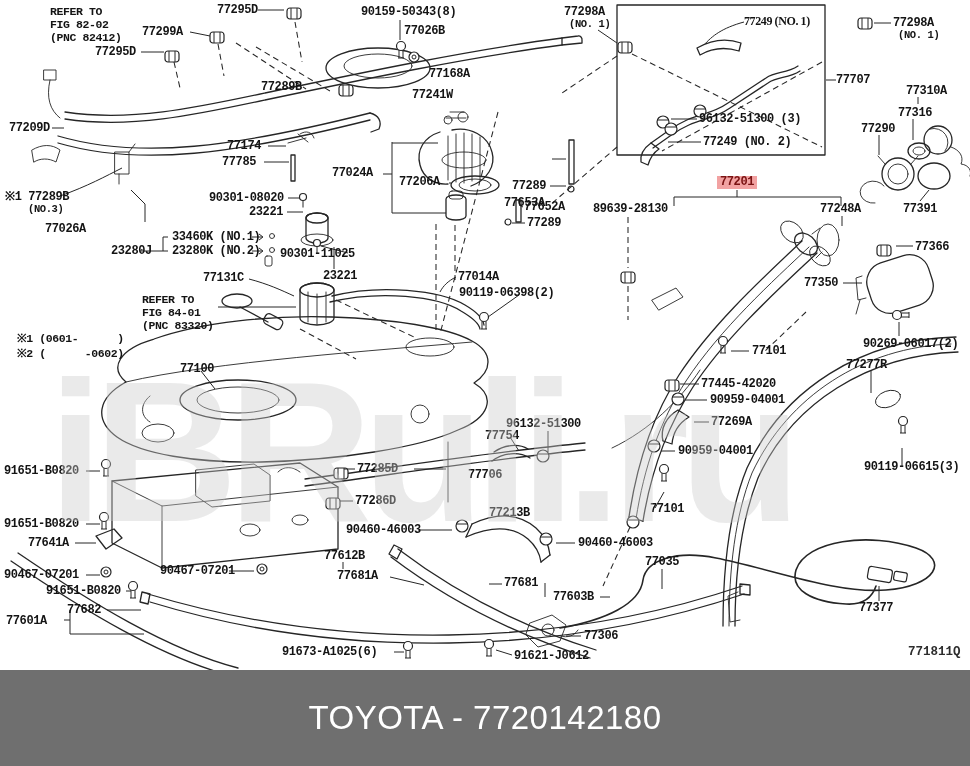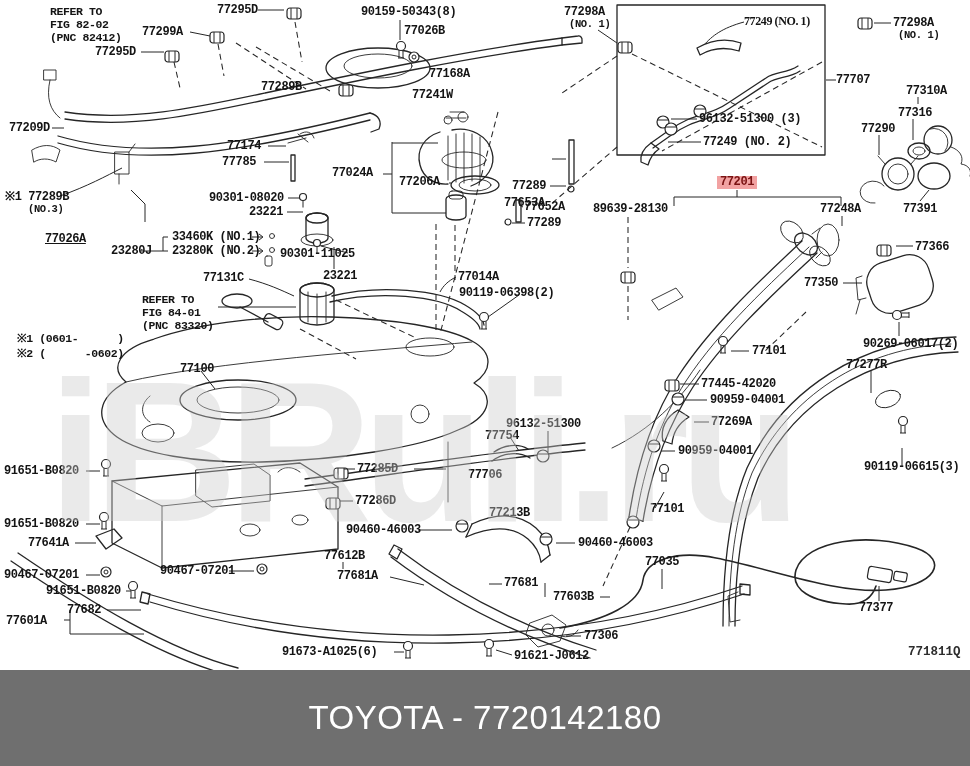--- a/index.html
+++ b/index.html
@@ -329,21 +329,21 @@
       <div class="part-label" style="left: 5px; top: 191px;">※1 77289B</div>
       <div class="part-label sub" style="left: 28px; top: 204px;">(NO.3)</div>
       <div class="part-label" style="left: 209px; top: 192px;">90301-08020</div>
       <div class="part-label" style="left: 249px; top: 206px;">23221</div>
       <div class="part-label" style="left: 524px; top: 201px;">77652A</div>
       <div class="part-label" style="left: 593px; top: 203px;">89639-28130</div>
       <div class="part-label hl" style="left: 717px; top: 176px;">77201</div>
       <div class="part-label" style="left: 820px; top: 203px;">77248A</div>
       <div class="part-label" style="left: 903px; top: 203px;">77391</div>
       <div class="part-label" style="left: 527px; top: 217px;">77289</div>
-      <div class="part-label" style="left: 45px; top: 233px; text-decoration: underline;">77026A</div>
+      <div class="part-label" style="left: 45px; top: 223px;">77026A</div>
       <div class="part-label" style="left: 172px; top: 231px;">33460K (NO.1)</div>
       <div class="part-label" style="left: 111px; top: 245px;">23280J</div>
       <div class="part-label" style="left: 172px; top: 245px;">23280K (NO.2)</div>
       <div class="part-label" style="left: 280px; top: 248px;">90301-11025</div>
       <div class="part-label" style="left: 915px; top: 241px;">77366</div>
       <div class="part-label" style="left: 203px; top: 272px;">77131C</div>
       <div class="part-label" style="left: 323px; top: 270px;">23221</div>
       <div class="part-label" style="left: 458px; top: 271px;">77014A</div>
       <div class="part-label" style="left: 804px; top: 277px;">77350</div>
       <div class="part-label" style="left: 459px; top: 287px;">90119-06398(2)</div>

